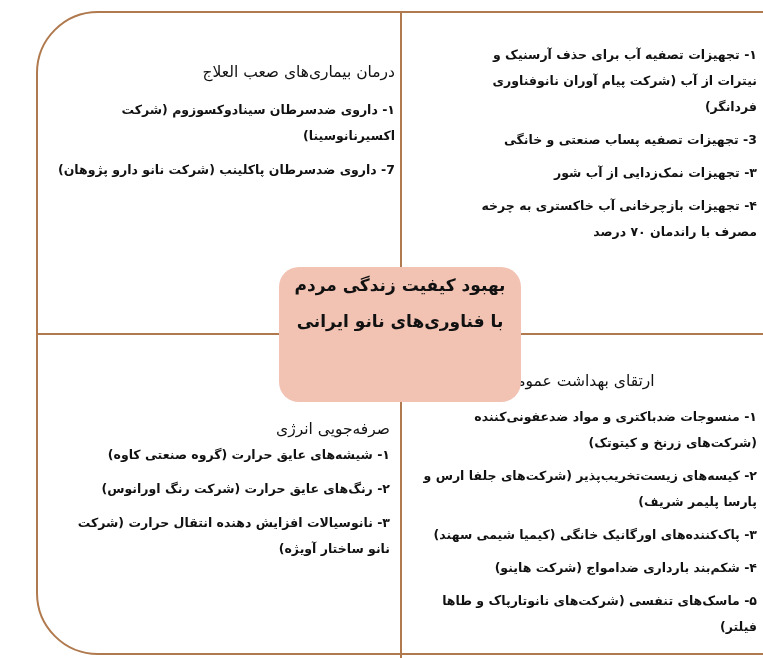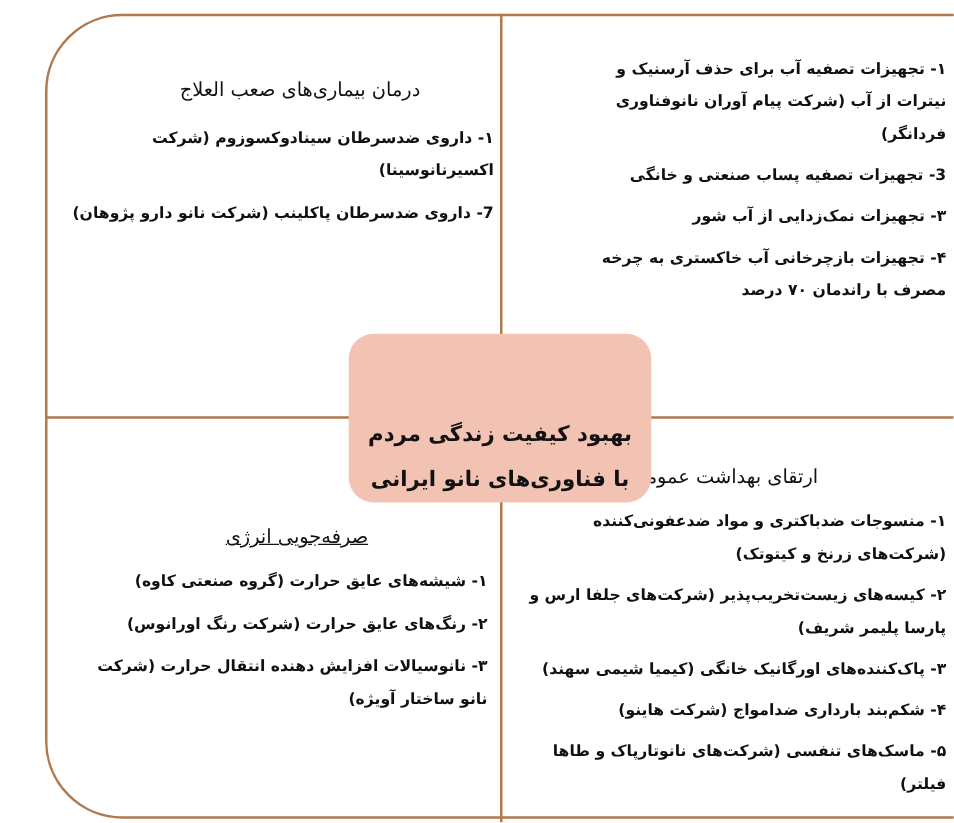--- a/index.html
+++ b/index.html
@@ -44,21 +44,21 @@
     }
     .quad {
       position: absolute;
       direction: rtl;
       text-align: right;
       box-sizing: border-box;
     }
     .quad-title {
       font-size: 15.5px;
       font-weight: normal;
-      text-align: center;
+      text-align: right;
       margin: 0;
     }
     .quad ul {
       list-style: none;
       margin: 0;
       padding: 0;
     }
     .quad li {
       font-size: 12.5px;
       font-weight: bold;
@@ -71,33 +71,33 @@
 
     .q-tl { left: 55px; top: 63px; width: 340px; }
     .q-tl .quad-title { margin-bottom: 16px; padding-left: 30px; }
     .q-tl li { margin-bottom: 8px; }
 
     .q-br { left: 412px; top: 372px; width: 345px; }
     .q-br .quad-title { margin-bottom: 14px; padding-right: 10px; text-align: center; }
     .q-br li { margin-bottom: 7px; }
 
     .q-bl { left: 55px; top: 420px; width: 335px; }
-    .q-bl .quad-title { margin-bottom: 14px; padding-left: 30px; text-decoration: underline; }
+    .q-bl .quad-title { margin-bottom: 4px; padding-left: 30px; }
     .q-bl li { margin-bottom: 8px; }
 
     .center-box {
       position: absolute;
       left: 279px;
       top: 267px;
       width: 242px;
       height: 135px;
       background: #f2c2b3;
       border-radius: 20px;
       display: flex;
-      align-items: flex-end;
+      align-items: flex-start;
       justify-content: center;
       direction: rtl;
       text-align: center;
       box-sizing: border-box;
       padding: 0 12px;
     }
     .center-box span {
       font-size: 17px;
       font-weight: bold;
       line-height: 36px;

